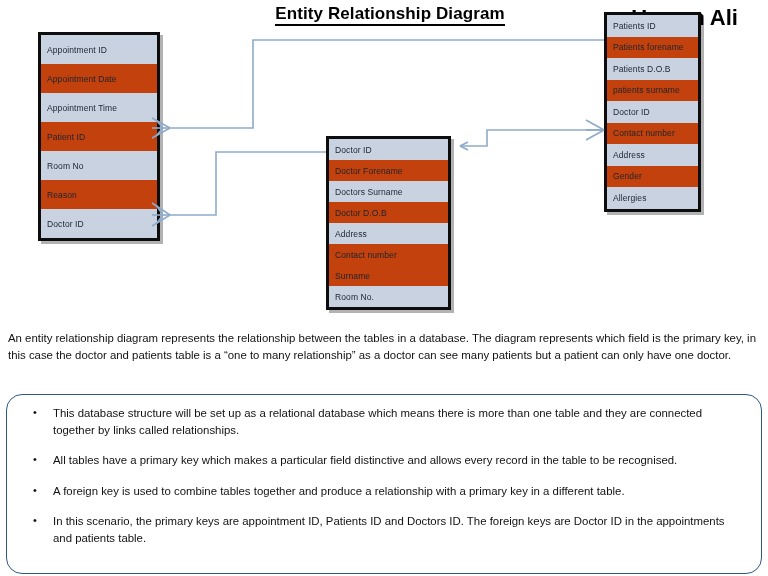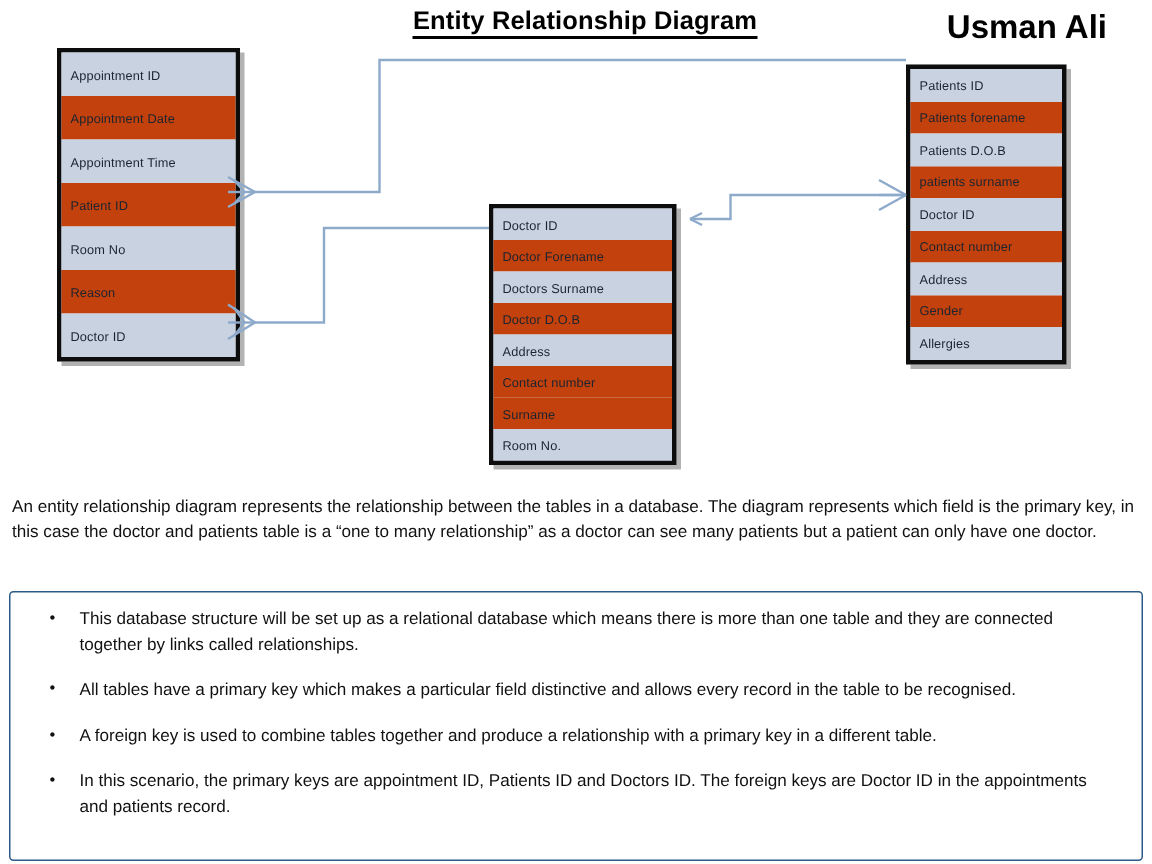--- a/index.html
+++ b/index.html
@@ -49,40 +49,40 @@
   }
   .er-row.alt{background:#c9d2e1;}
   .er-row.norm{background:#c2410c;}
 
   #tbl-appointment{left:38px;top:32px;width:122px;}
   #tbl-appointment .er-row{height:29px;}
 
   #tbl-doctor{left:326px;top:136px;width:125px;}
   #tbl-doctor .er-row{height:21px;}
 
-  #tbl-patients{left:604px;top:43px;width:107px;}
+  #tbl-patients{left:604px;top:12px;width:97px;}
   #tbl-patients .er-row{height:21.5px;}
 
   
   #wires{position:absolute;left:0;top:0;width:768px;height:340px;z-index:3;}
   #wires-top{position:absolute;left:0;top:0;width:768px;height:340px;z-index:7;pointer-events:none;}
 
   
   .para{
     position:absolute;left:8px;top:330px;width:752px;
     font-size:11.4px;line-height:16.5px;
     color:#111;
   }
 
   
   .bullet-box{
     position:absolute;left:6px;top:394px;width:756px;height:180px;
     box-sizing:border-box;
     border:1.6px solid #2d5a88;
-    border-radius:3px;
+    border-radius:16px;
     background:#fff;
     overflow:hidden;
   }
   .bullet-list{
     list-style:none;
     margin:0;padding:10px 16px 0 22px;
   }
   .bullet-list li{
     position:relative;
     font-size:11.4px;line-height:16.5px;
@@ -180,17 +180,17 @@
     </g>
   </svg>
 
   <div class="para">An entity relationship diagram represents the relationship between the tables in a database. The diagram represents which field is the primary key, in this case the doctor and patients table is a “one to many relationship” as a doctor can see many patients but a patient can only have one doctor.</div>
 
   <div class="bullet-box">
     <ul class="bullet-list">
       <li>This database structure will be set up as a relational database which means there is more than one table and they are connected together by links called relationships.</li>
       <li>All tables have a primary key which makes a particular field distinctive and allows every record in the table to be recognised.</li>
       <li>A foreign key is used to combine tables together and produce a relationship with a primary key in a different table.</li>
-      <li>In this scenario, the primary keys are appointment ID, Patients ID and Doctors ID. The foreign keys are Doctor ID in the appointments and patients record.</li>
+      <li>In this scenario, the primary keys are appointment ID, Patients ID and Doctors ID. The foreign keys are Doctor ID in the appointments and patients table.</li>
     </ul>
   </div>
 
 </div>
 
 </body></html>

